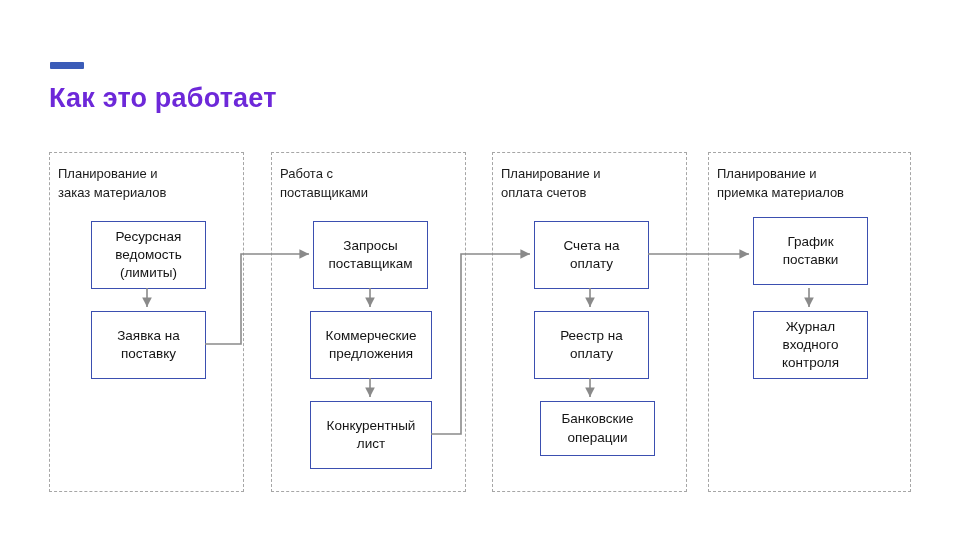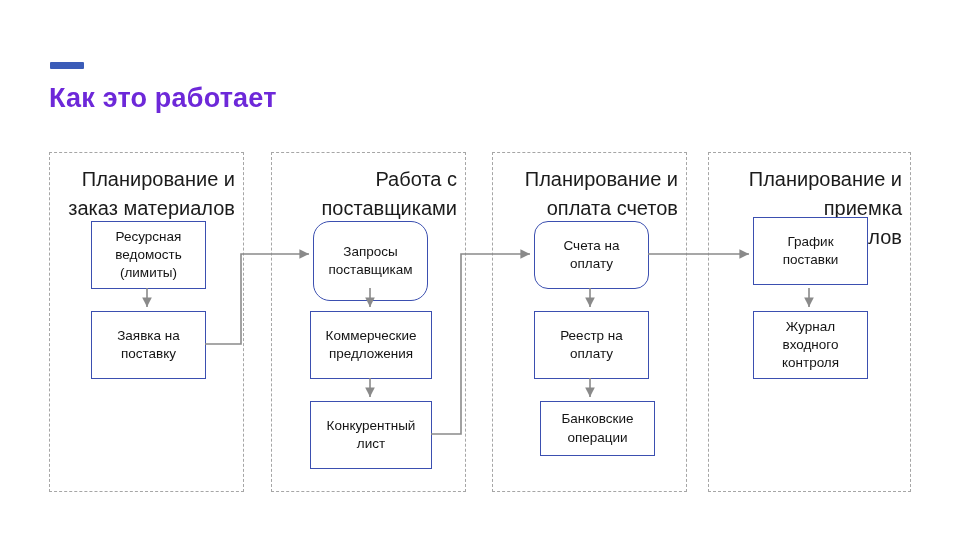--- a/index.html
+++ b/index.html
@@ -53,22 +53,22 @@
     height: 340px;
     border: 1px dashed #a6a6a6;
     box-sizing: border-box;
     background: transparent;
   }
   .lane-title {
     position: absolute;
     top: 12px;
     left: 8px;
     right: 8px;
-    text-align: right;
-    font-size: 20px;
+    text-align: left;
+    font-size: 13px;
     line-height: 1.45;
     color: #1b1b1b;
   }
 
   .node {
     position: absolute;
     border: 1.6px solid #3b4fb0;
     background: #ffffff;
     box-sizing: border-box;
     display: flex;
@@ -113,40 +113,40 @@
         <span style="white-space:pre-line;">Заявка на
 поставку</span>
       </div>
     </div>
 
     <div class="lane" style="left:222px; width:195px;">
       <div class="lane-title">
         <div>Работа с</div>
         <div>поставщиками</div>
       </div>
-      <div class="node" style="left:41px; top:68px; width:115px; height:80px;border-radius:17px;">
+      <div class="node" style="left:41px; top:68px; width:115px; height:68px;">
         <span style="white-space:pre-line;">Запросы
 поставщикам</span>
       </div>
       <div class="node" style="left:38px; top:158px; width:122px; height:68px;">
         <span style="white-space:pre-line;">Коммерческие
 предложения</span>
       </div>
       <div class="node" style="left:38px; top:248px; width:122px; height:68px;">
         <span style="white-space:pre-line;">Конкурентный
 лист</span>
       </div>
     </div>
 
     <div class="lane" style="left:443px; width:195px;">
       <div class="lane-title">
         <div>Планирование и</div>
         <div>оплата счетов</div>
       </div>
-      <div class="node" style="left:41px; top:68px; width:115px; height:68px;border-radius:14px;">
+      <div class="node" style="left:41px; top:68px; width:115px; height:68px;">
         <span style="white-space:pre-line;">Счета на
 оплату</span>
       </div>
       <div class="node" style="left:41px; top:158px; width:115px; height:68px;">
         <span style="white-space:pre-line;">Реестр на
 оплату</span>
       </div>
       <div class="node" style="left:47px; top:248px; width:115px; height:55px;">
         <span style="white-space:pre-line;">Банковские
 операции</span>

